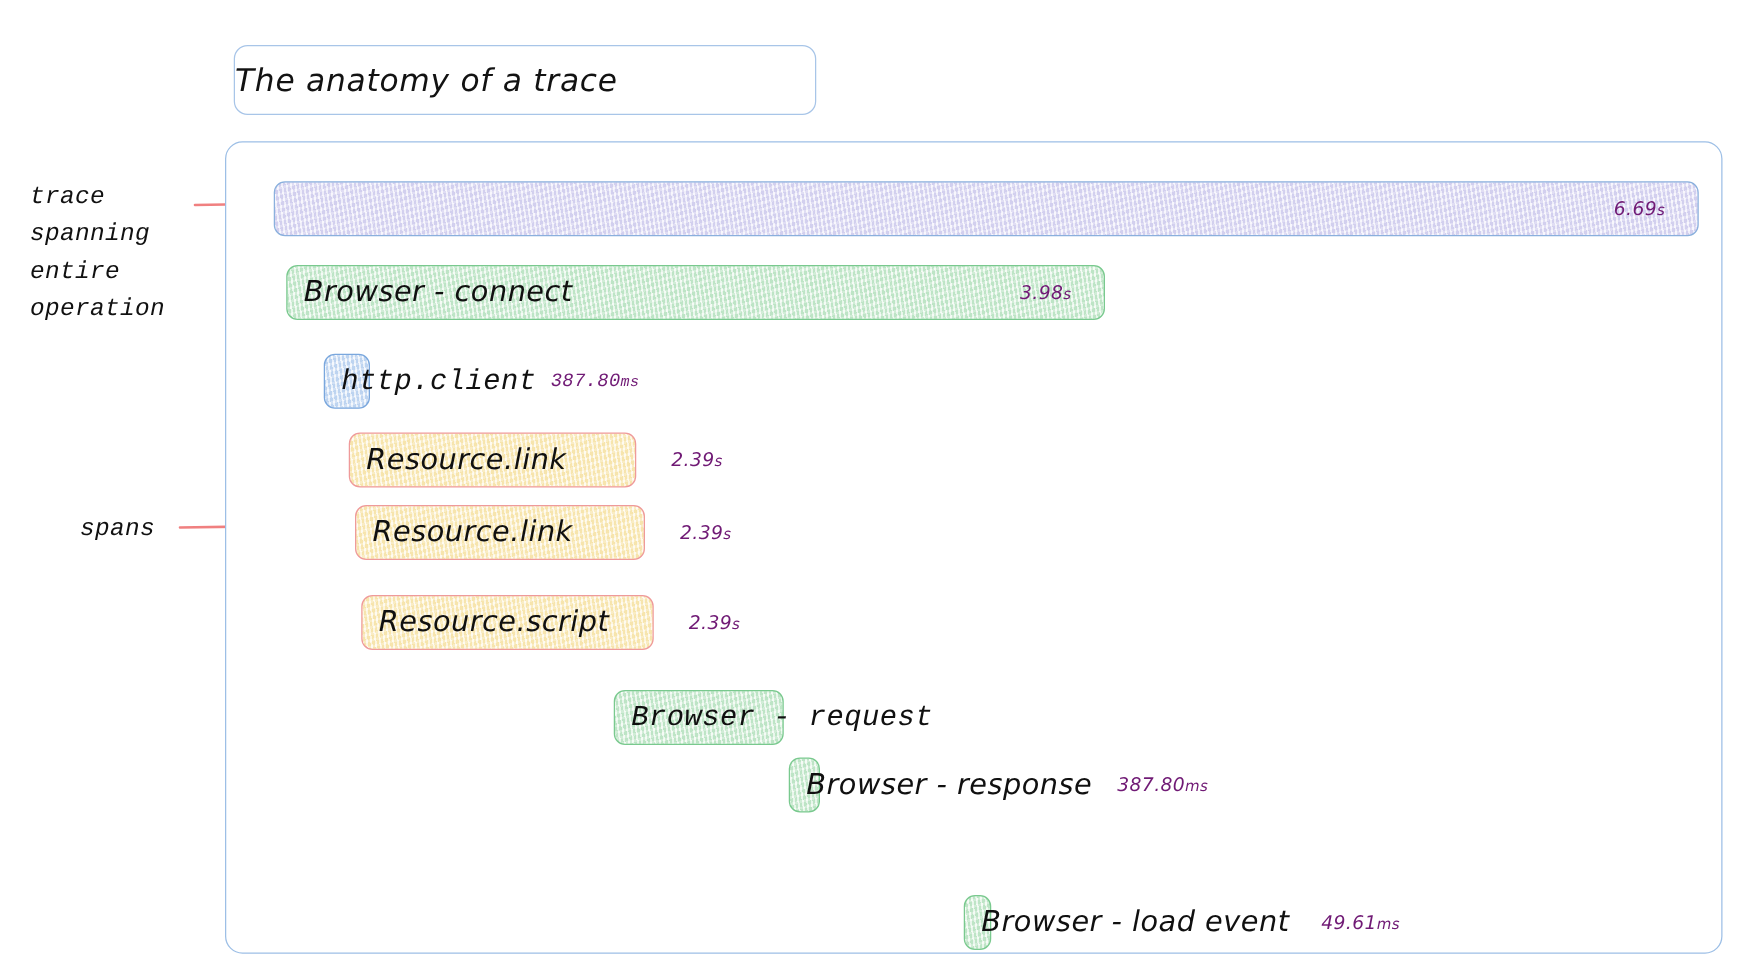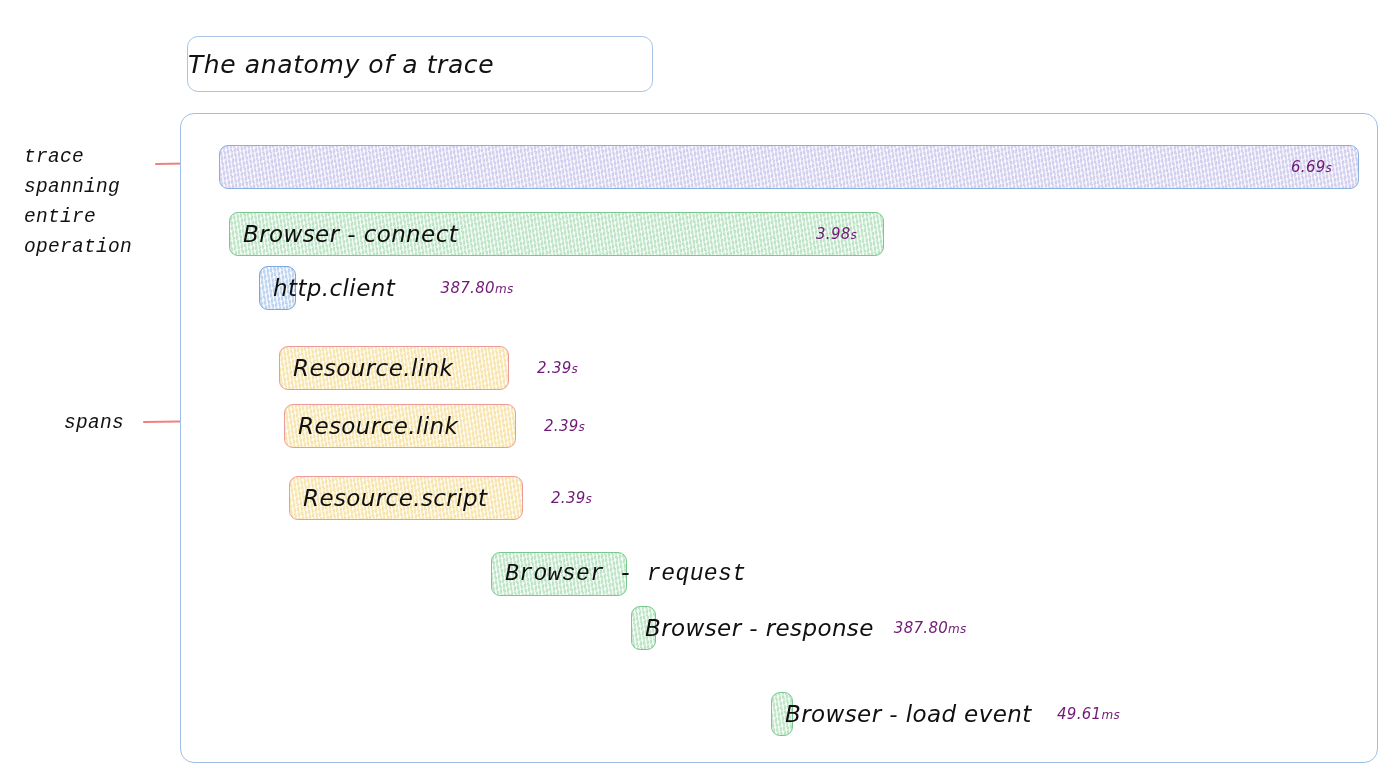--- a/index.html
+++ b/index.html
@@ -172,21 +172,21 @@
     <div id="rows">
         <div class="row" style="left: 0px; top: 31px; width: 1190px;">
           <div class="bar fill-purple" style="left: 38px; width: 1140px;"></div>
           <div class="dur" style="left: 1110px;"><span>6.69</span><span class="unit">s</span></div>
         </div>
         <div class="row" style="left: 0px; top: 98px; width: 1190px;">
           <div class="bar fill-green" style="left: 48px; width: 655px;"></div>
           <div class="bar-label" style="left: 62px;">Browser - connect</div>
           <div class="dur" style="left: 635px;"><span>3.98</span><span class="unit">s</span></div>
         </div>
-        <div class="row" style="left: 0px; top: 152px; width: 1190px;">
+        <div class="row" style="left: 0px; top: 169px; width: 1190px; font-family: Liberation Mono, monospace;">
           <div class="bar fill-blue" style="left: 78px; width: 37px;"></div>
           <div class="bar-label" style="left: 92px;">http.client</div>
           <div class="dur" style="left: 259.6px;"><span>387.80</span><span class="unit">ms</span></div>
         </div>
         <div class="row" style="left: 0px; top: 232px; width: 1190px;">
           <div class="bar fill-cream" style="left: 98px; width: 230px;"></div>
           <div class="bar-label" style="left: 112px;">Resource.link</div>
           <div class="dur" style="left: 356px;"><span>2.39</span><span class="unit">s</span></div>
         </div>
         <div class="row" style="left: 0px; top: 290px; width: 1190px;">
@@ -201,21 +201,21 @@
         </div>
         <div class="row" style="left: 0px; top: 438px; width: 1190px;">
           <div class="bar fill-green" style="left: 310px; width: 136px;"></div>
           <div class="bar-label" style="left: 324px; font-family: Liberation Mono, monospace;">Browser - request</div>
         </div>
         <div class="row" style="left: 0px; top: 492px; width: 1190px;">
           <div class="bar fill-green" style="left: 450px; width: 25px;"></div>
           <div class="bar-label" style="left: 464px;">Browser - response</div>
           <div class="dur" style="left: 712.8px;"><span>387.80</span><span class="unit">ms</span></div>
         </div>
-        <div class="row" style="left: 0px; top: 578px; width: 1190px; text-decoration: underline;">
+        <div class="row" style="left: 0px; top: 602px; width: 1190px; text-decoration: underline;">
           <div class="bar fill-green" style="left: 590px; width: 22px;"></div>
           <div class="bar-label" style="left: 604px;">Browser - load event</div>
           <div class="dur" style="left: 876px;"><span>49.61</span><span class="unit">ms</span></div>
         </div>
       </div>
   </div>
 
 </div>
 
 </body></html>

